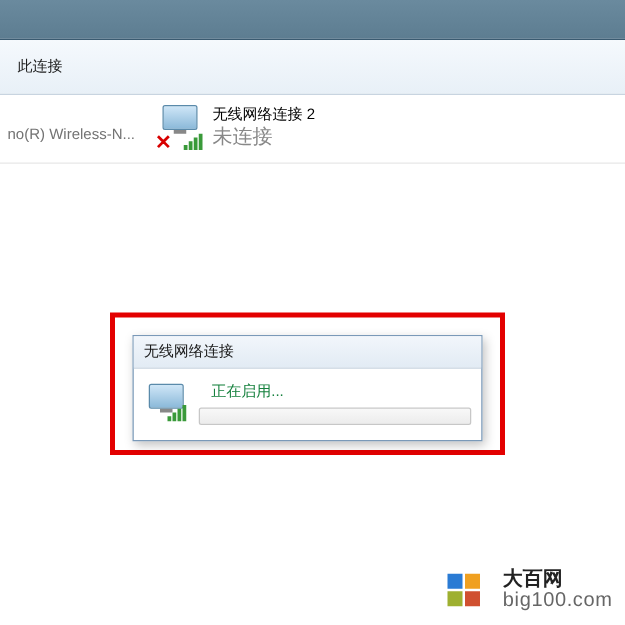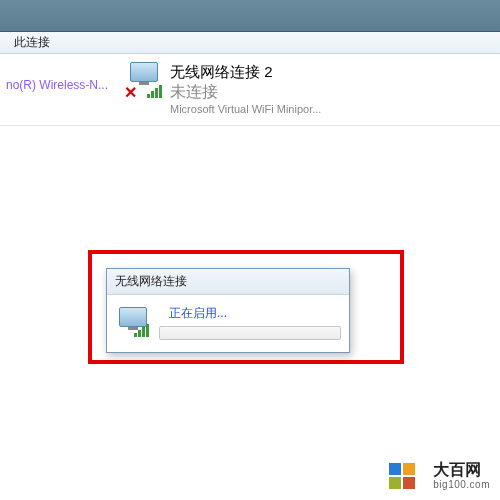--- a/index.html
+++ b/index.html
@@ -13,21 +13,21 @@
       position: relative;
     }
     
     .desktop-strip {
       height: 32px;
       background: linear-gradient(#6a8a9e, #5d7d91);
       border-bottom: 1px solid #3a5a70;
     }
     
     .toolbar {
-      height: 22px;
+      height: 44px;
       background: linear-gradient(#f5f9fd, #e8f0f7);
       border-bottom: 1px solid #c8d4e0;
       display: flex;
       align-items: center;
       padding: 0 4px;
     }
     .toolbar-item {
       padding: 4px 10px;
       color: #1a1a1a;
       cursor: pointer;
@@ -88,39 +88,39 @@
       bottom: 0;
       left: -2px;
       width: 14px;
       height: 14px;
       color: #d80000;
       font-weight: bold;
       font-size: 16px;
       line-height: 14px;
     }
     .conn-text { padding-left: 6px; }
-    .conn-name { font-size: 15px; color: #000; line-height: 1.3; }
+    .conn-name { font-size: 12px; color: #000; line-height: 1.3; }
     .conn-status { font-size: 16px; color: #888; line-height: 1.3; }
     .conn-device { font-size: 11px; color: #888; line-height: 1.3; }
-    .conn-partial { font-size: 12px; color: #8b5cf6; padding-top: 16px; }
+    .conn-partial { font-size: 12px; color: #737373; padding-top: 16px; }
     
     .highlight-box {
       position: absolute;
       left: 88px;
       top: 250px;
       width: 316px;
       height: 114px;
       border: 4px solid #e30000;
     }
     
     .dialog {
       position: absolute;
       left: 106px;
       top: 268px;
-      width: 244px;
+      width: 280px;
       background: #fff;
       border: 1px solid #7a99b8;
       box-shadow: 2px 3px 8px rgba(0,0,0,0.25);
     }
     .dialog-title {
       background: linear-gradient(#f2f6fb, #e2ebf4);
       border-bottom: 1px solid #c8d4e0;
       padding: 4px 8px;
       font-size: 12px;
       color: #1a1a1a;
@@ -132,21 +132,21 @@
     }
     .dialog-icon {
       width: 36px;
       height: 32px;
       position: relative;
       flex-shrink: 0;
     }
     .dialog-text {
       padding-left: 10px;
       font-size: 12px;
-      color: #1d4ed8;
+      color: #15803d;
     }
     .progress-area {
       flex: 1;
       margin-left: 8px;
     }
     .progress-track {
       height: 14px;
       background: linear-gradient(#f8f8f8, #ececec);
       border: 1px solid #c7c7c7;
       margin-top: 4px;
@@ -167,21 +167,21 @@
       grid-template-rows: 12px 12px;
       gap: 2px;
     }
     .wm-sq { width: 12px; height: 12px; }
     .wm-a { background: #2a7bd4; }
     .wm-b { background: #f0a020; }
     .wm-c { background: #9eb030; }
     .wm-d { background: #d05030; }
     .wm-text { display: flex; flex-direction: column; line-height: 1.1; }
     .wm-cn { font-size: 16px; font-weight: bold; color: #222; }
-    .wm-en { font-size: 10px; color: #666; letter-spacing: 0.5px; text-align: right; }
+    .wm-en { font-size: 16px; color: #666; letter-spacing: 0.5px; text-align: right; }
   </style>
 </head>
 <body>
 
 <div class="desktop-strip"></div>
 
 <div class="toolbar">
   <div class="toolbar-item">此连接</div>
 </div>
 
@@ -196,21 +196,20 @@
       <div class="signal-bars">
         <div class="bar b1"></div>
           <div class="bar b2"></div>
           <div class="bar b3"></div>
           <div class="bar b4"></div>
       </div>
     </div>
     <div class="conn-text">
       <div class="conn-name">无线网络连接 2</div>
       <div class="conn-status">未连接</div>
-      <div class="conn-device">Microsoft Virtual WiFi Minipor...</div>
     </div>
   </div>
 </div>
 
 <div class="highlight-box"></div>
 
 <div class="dialog">
   <div class="dialog-title">无线网络连接</div>
   <div class="dialog-body">
     <div class="dialog-icon">

